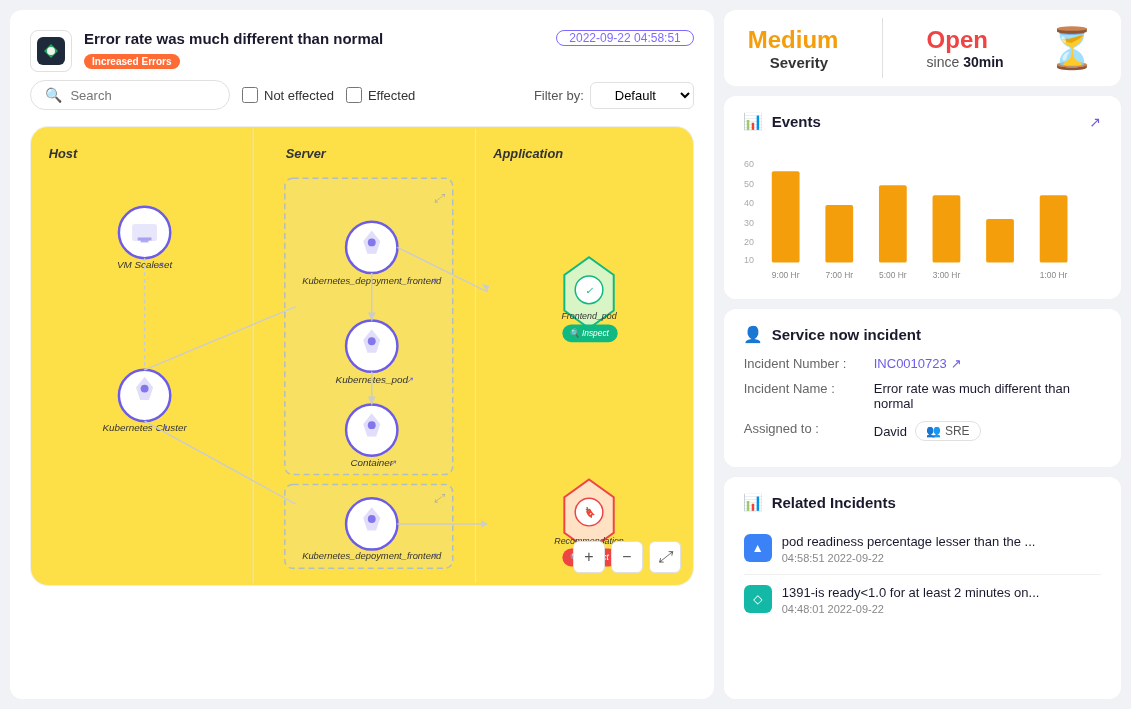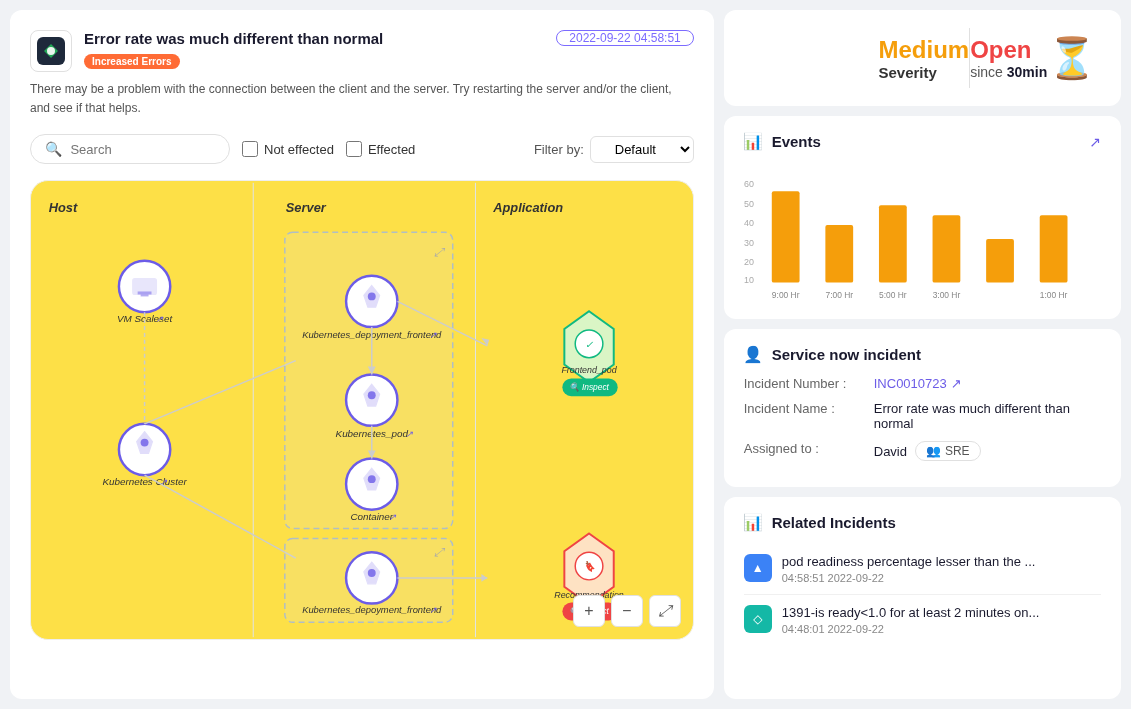--- a/index.html
+++ b/index.html
@@ -188,42 +188,43 @@
       display: flex;
       flex-direction: column;
       gap: 0;
       padding: 10px 10px 10px 0;
     }
 
     
     .severity-card {
       background: #fff;
       border-radius: 12px;
-      padding: 18px 24px;
-      display: flex;
-      align-items: center;
-      justify-content: flex-end;
+      padding: 8px 24px;
+      display: flex;
+      align-items: center;
+      justify-content: space-between;
       margin-bottom: 10px;
     }
 
     .severity-left {
       display: flex;
       flex-direction: column;
     }
 
     .severity-label {
       font-size: 24px;
       font-weight: 700;
       color: #f59e0b;
     }
 
     .severity-sub {
       font-size: 15px;
       font-weight: 600;
       color: #333;
+      margin-left: 22px;
     }
 
     .severity-right {
       display: flex;
       flex-direction: column;
       align-items: flex-start;
     }
 
     .open-label {
       font-size: 24px;
@@ -406,21 +407,20 @@
         </svg>
       </div>
       <div class="title-area">
         <h1>Error rate was much different than normal</h1>
         <span class="badge-increased">Increased Errors</span>
       </div>
     </div>
     <div class="timestamp-badge">2022-09-22 04:58:51</div>
   </div>
 
-  <p class="description">There may be a problem with the connection between the client and the server. Try restarting the server and/or the client, and see if that helps.</p>
 
   <div class="filter-row">
     <div class="search-box">
       <span style="color:#aaa; font-size:14px;">🔍</span>
       <input type="text" placeholder="Search" style="">
     </div>
     <label class="checkbox-label">
       <input type="checkbox" style="">
       <span>Not effected</span>
     </label>

